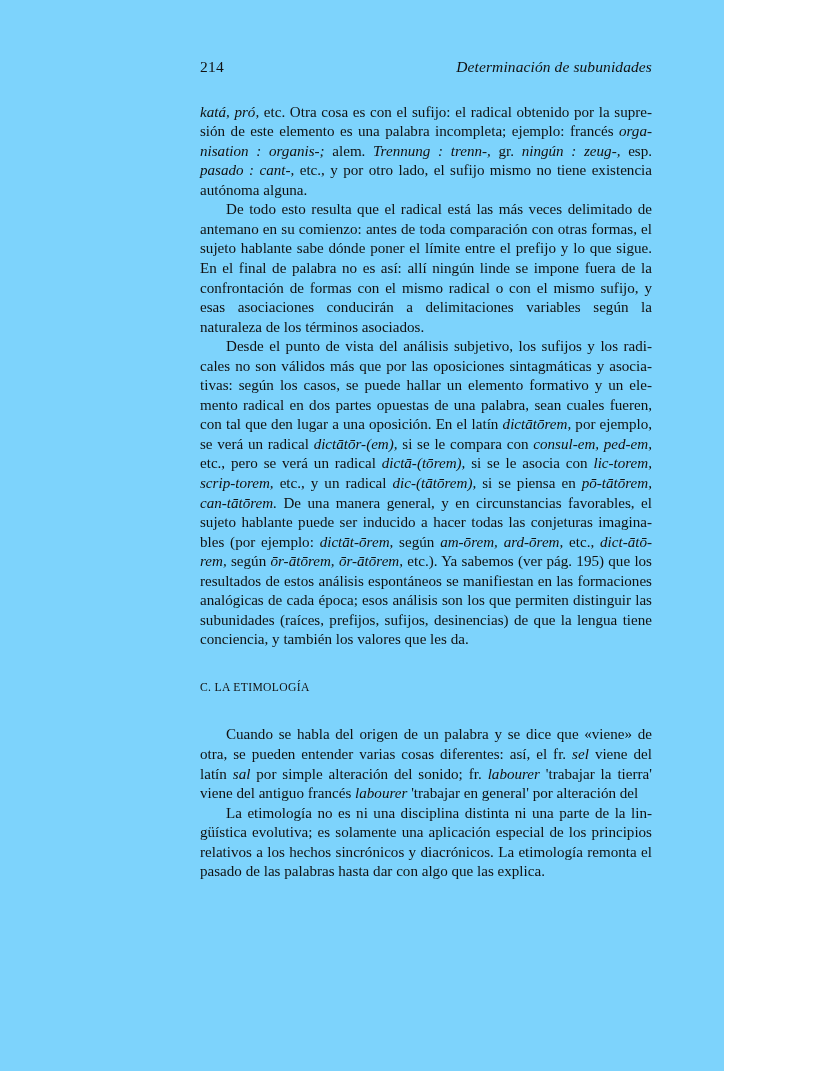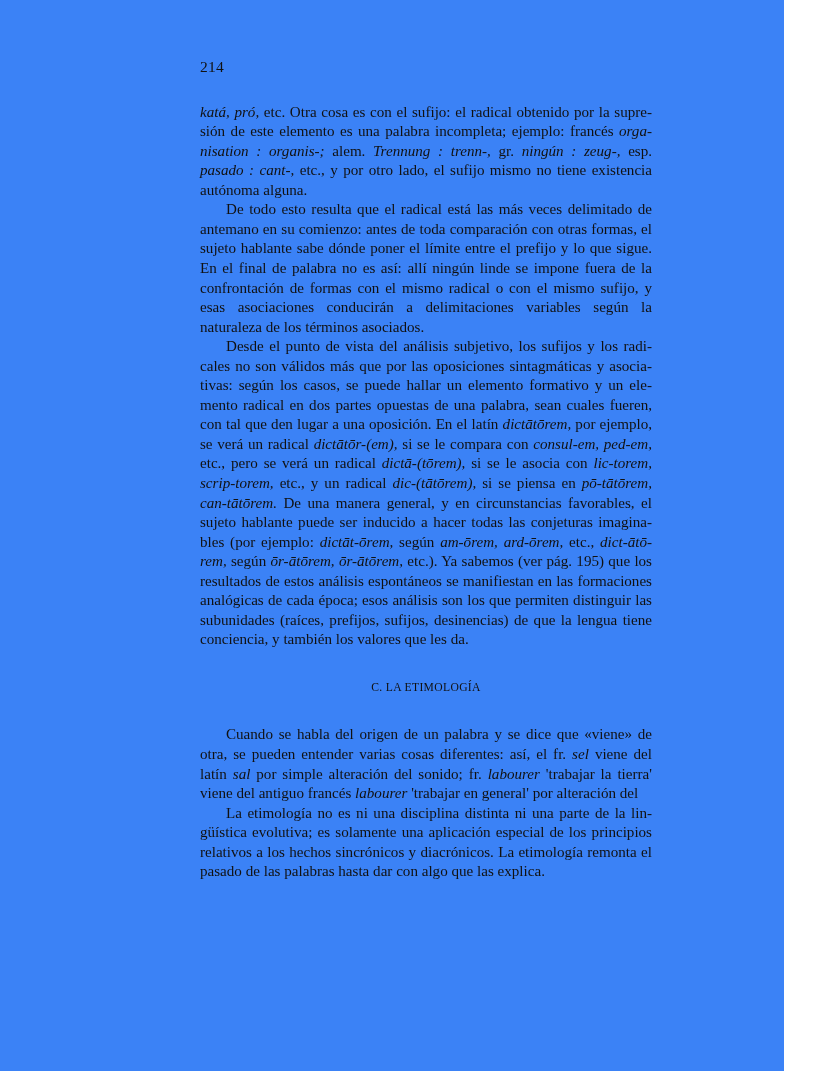--- a/index.html
+++ b/index.html
@@ -10,23 +10,23 @@
     width: 828px;
     height: 1071px;
     background: #ffffff;
     font-family: "Liberation Serif", "DejaVu Serif", serif;
     color: #111111;
     overflow: hidden;
   }
 
   .page {
     position: relative;
-    width: 784px;
+    width: 724px;
     height: 1071px;
-    background: #3b82f6;
+    background: #7dd3fc;
   }
 
   .content {
     position: absolute;
     left: 200px;
     top: 58px;
     width: 452px;
   }
 
   
@@ -67,32 +67,33 @@
 
   i, em {
   }
 
   
   .section-heading {
     font-size: 11.6px;
     letter-spacing: 0.35px;
     margin-top: 28px;
     margin-bottom: 28px;
-    text-align: center;
+    text-align: left;
     font-style: normal;
   }
 </style>
 </head>
 <body>
 
 <div class="page">
   <div class="content">
 
     <div class="running-head">
       <span class="folio">214</span>
+      <span class="head-title">Determinación de subunidades</span>
     </div>
 
     <div class="body-text">
 
       <p><i>katá, pró,</i> etc. Otra cosa es con el sufijo: el radical obtenido por la supre­sión de este elemento es una palabra incompleta; ejemplo: francés <i>orga­nisation : organis-;</i> alem. <i>Trennung : trenn-,</i> gr. <i>ningún : zeug-,</i> esp. <i>pasado : cant-,</i> etc., y por otro lado, el sufijo mismo no tiene existencia autónoma alguna.</p>
 
       <p class="indent">De todo esto resulta que el radical está las más veces delimitado de antemano en su comienzo: antes de toda comparación con otras formas, el sujeto hablante sabe dónde poner el límite entre el prefijo y lo que sigue. En el final de palabra no es así: allí ningún linde se impone fuera de la confrontación de formas con el mismo radical o con el mismo sufijo, y esas asociaciones conducirán a delimitaciones variables según la naturaleza de los términos asociados.</p>
 
       <p class="indent">Desde el punto de vista del análisis subjetivo, los sufijos y los radi­cales no son válidos más que por las oposiciones sintagmáticas y asocia­tivas: según los casos, se puede hallar un elemento formativo y un ele­mento radical en dos partes opuestas de una palabra, sean cuales fueren, con tal que den lugar a una oposición. En el latín <i>dictātōrem,</i> por ejemplo, se verá un radical <i>dictātōr-(em),</i> si se le compara con <i>consul-em, ped-em,</i> etc., pero se verá un radical <i>dictā-(tōrem),</i> si se le asocia con <i>lic-torem, scrip-torem,</i> etc., y un radical <i>dic-(tātōrem),</i> si se piensa en <i>pō-tātōrem, can-tātōrem.</i> De una manera general, y en circunstancias favorables, el sujeto hablante puede ser inducido a hacer todas las conjeturas imagina­bles (por ejemplo: <i>dictāt-ōrem,</i> según <i>am-ōrem, ard-ōrem,</i> etc., <i>dict-ātō­rem,</i> según <i>ōr-ātōrem, ōr-ātōrem,</i> etc.). Ya sabemos (ver pág. 195) que los resultados de estos análisis espontáneos se manifiestan en las formacio­nes analógicas de cada época; esos análisis son los que permiten distinguir las subunidades (raíces, prefijos, sufijos, desinencias) de que la lengua tiene conciencia, y también los valores que les da.</p>
 

